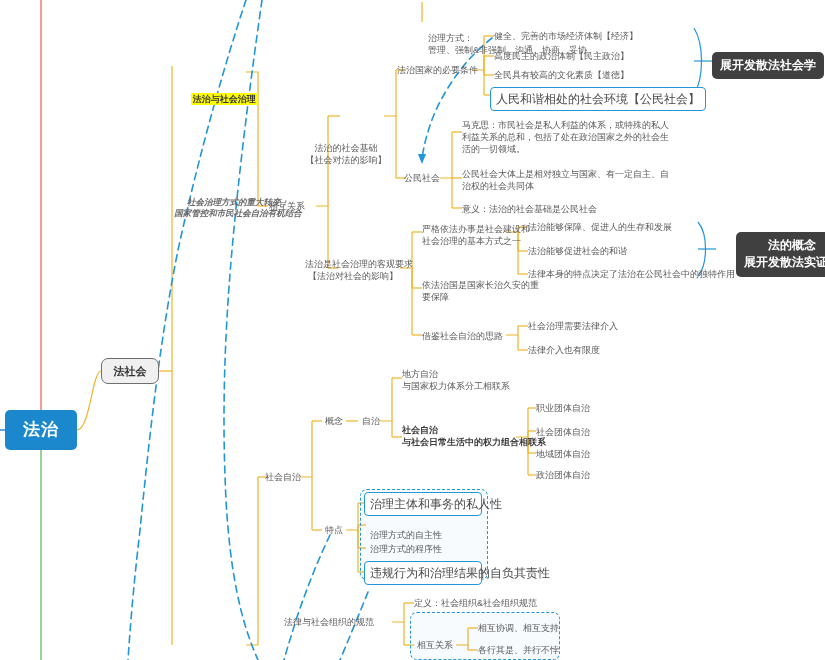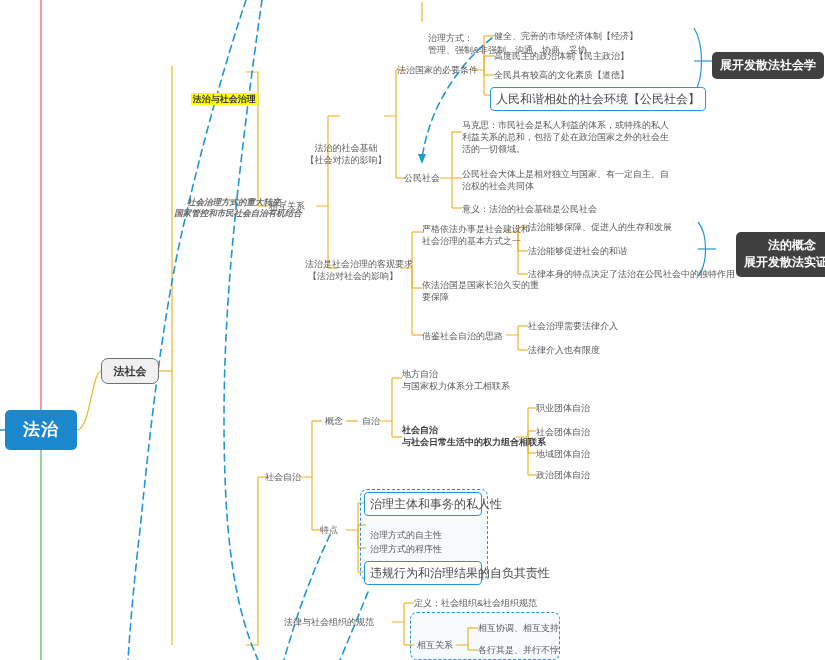--- a/index.html
+++ b/index.html
@@ -238,21 +238,21 @@
   <div class="node t" style="left:402px;top:368px;width:170px;">地方自治
 与国家权力体系分工相联系</div>
   <div class="node t bold" style="left:402px;top:424px;width:180px;">社会自治
 与社会日常生活中的权力组合相联系</div>
 
   <div class="node t" style="left:536px;top:402px;">职业团体自治</div>
   <div class="node t" style="left:536px;top:426px;">社会团体自治</div>
   <div class="node t" style="left:536px;top:448px;">地域团体自治</div>
   <div class="node t" style="left:536px;top:469px;">政治团体自治</div>
 
-  <div class="node t" style="left:320px;top:524px;width:28px;">特点</div>
+  <div class="node t" style="left:320px;top:524px;width:28px;text-align:center;">特点</div>
 
   <div class="node blue-dash-box" style="left:360px;top:489px;width:128px;height:91px;"></div>
   <div class="node solid-blue-box" style="left:364px;top:492px;width:118px;">治理主体和事务的私人性</div>
   <div class="node t" style="left:370px;top:521px;margin-top:8px;">治理方式的自主性</div>
   <div class="node t" style="left:370px;top:543px;">治理方式的程序性</div>
   <div class="node solid-blue-box" style="left:364px;top:561px;width:118px;">违规行为和治理结果的自负其责性</div>
 
   <div class="node" style="left:173px;top:637px;">
     
   </div>

